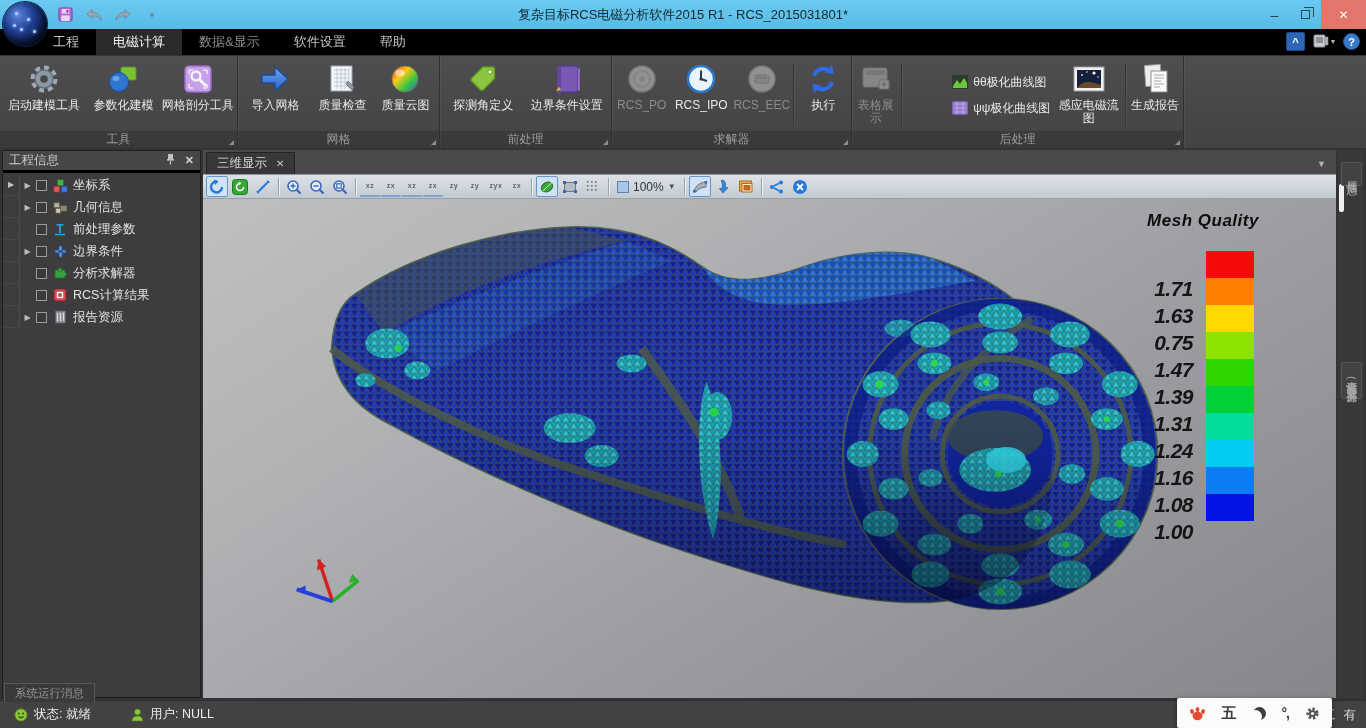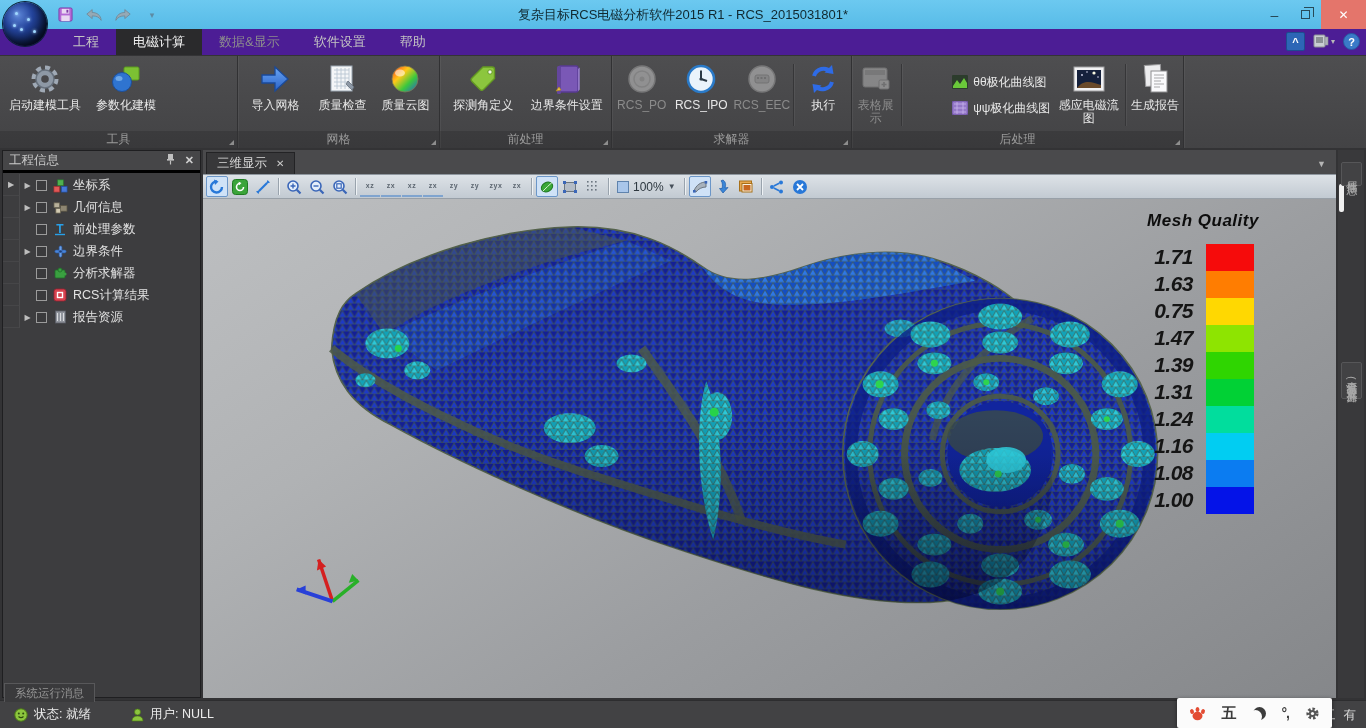--- a/index.html
+++ b/index.html
@@ -16,21 +16,21 @@
   .qbtn{width:18px;height:18px;display:flex;align-items:center;justify-content:center;}
   .title{position:absolute;left:0;right:0;top:0;height:29px;display:flex;align-items:center;justify-content:center;
     font-size:13px;color:#10282f;}
   .wincontrols{position:absolute;right:0;top:0;height:29px;display:flex;z-index:10;}
   .wbtn{width:31px;height:29px;display:flex;align-items:center;justify-content:center;color:#274a58;font-size:14px;}
   .wbtn.close{width:45px;background:#e4756b;color:#fff;font-size:12px;}
   .restore-glyph{width:9px;height:9px;border:1.4px solid #274a58;position:relative;background:transparent;}
   .restore-glyph:before{content:"";position:absolute;left:2px;top:-4px;width:9px;height:9px;border:1.4px solid #274a58;border-bottom:none;border-left:none;}
 
   
-  .menubar{position:relative;height:27px;background:#4c1d95;display:flex;align-items:stretch;padding-left:56px;border-bottom:1px solid #343436;}
+  .menubar{position:relative;height:27px;background:#000000;display:flex;align-items:stretch;padding-left:36px;border-bottom:1px solid #343436;}
   .mtab{padding:0 17px;display:flex;align-items:center;font-size:13px;color:#c3c3c3;}
   .mtab.active{background:#2a2a2c;color:#f2f2f2;}
   .mtab.dim{color:#8d8d8d;}
   .menubar-right{position:absolute;right:6px;top:3px;display:flex;align-items:center;gap:8px;}
   .collapse-btn{width:19px;height:19px;background:#2d66b6;border-radius:2px;color:#fff;display:flex;align-items:center;justify-content:center;font-size:11px;font-weight:bold;border:1px solid #1d4c90;}
   .helpbtn{width:17px;height:17px;border-radius:50%;background:#3a7ac8;color:#fff;font-size:11px;font-weight:bold;display:flex;align-items:center;justify-content:center;border:1px solid #255ba0;}
   .caret{font-size:8px;color:#b9b9b9;}
 
   
   .ribbon{height:92px;display:flex;background:linear-gradient(#4e4e50,#434345);}
@@ -73,23 +73,23 @@
   .vtsep{width:1px;height:17px;background:#99a3ad;box-shadow:1px 0 0 #eef2f5;margin:0 3px;}
   .axisbtn{width:20px;height:21px;display:flex;align-items:center;justify-content:center;font-size:7px;font-weight:bold;color:#5c6670;letter-spacing:.5px;border-bottom:2px solid #7fa4cf;}
   .zoomctl{display:flex;align-items:center;gap:4px;padding:0 4px;font-size:12px;color:#2e3840;}
   .zoomsq{width:12px;height:12px;background:#a9c6ea;border:1px solid #5f83ad;}
 
   .canvas{flex:1;position:relative;overflow:hidden;
     background:linear-gradient(148deg,#bdbfc1 0%,#b0b2b4 28%,#9b9da0 60%,#85878a 100%);}
   .canvas svg.model{position:absolute;inset:0;}
 
   .legend{position:absolute;right:60px;top:12px;width:146px;}
-  .legend-title{font-size:17px;font-style:italic;font-weight:bold;color:#0d0d0d;text-align:center;margin-bottom:13px;letter-spacing:.5px;}
+  .legend-title{font-size:17px;font-style:italic;font-weight:bold;color:#0d0d0d;text-align:center;margin-bottom:20px;letter-spacing:.5px;}
   .lrow{display:flex;height:27px;align-items:stretch;}
-  .lval{width:76px;text-align:right;padding-right:13px;font-size:21px;font-style:italic;font-weight:bold;color:#151515;line-height:26px;letter-spacing:-.5px;}
+  .lval{width:76px;text-align:right;padding-right:13px;font-size:21px;font-style:italic;font-weight:bold;color:#151515;line-height:26px;letter-spacing:-.5px;margin-top:25px;}
   .lsw{width:48px;}
 
   .side-strip{width:26px;background:#39393b;position:relative;}
   .vtab{position:absolute;left:3px;writing-mode:vertical-rl;color:#a9a9a9;font-size:11px;background:#424244;border:1px solid #565658;border-radius:2px;padding:9px 2px;letter-spacing:1px;white-space:nowrap;}
   .scroll-thumb{position:absolute;left:1px;top:34px;width:5px;height:28px;background:#f0f0f0;border-radius:2px;}
 
   
   .statusbar{position:relative;height:28px;background:#424244;border-top:1px solid #2d2d2f;display:flex;align-items:center;color:#ececec;font-size:12.5px;}
   .st-item{display:flex;align-items:center;gap:6px;margin-left:14px;}
   .sb-right{position:absolute;right:0;top:0;height:28px;display:flex;align-items:center;}
@@ -181,20 +181,31 @@
         </div>
         <div class="rbig" style="width:76px">
           <span class="bicon">
             <svg width="32" height="32" viewBox="0 0 32 32">
                 <rect x="14" y="4" width="15" height="13" rx="1.5" fill="#7cc033" stroke="#5a9a1e"></rect>
                 <circle cx="12" cy="19" r="9.5" fill="#2f74d0" stroke="#1c4f9c"></circle>
                 <ellipse cx="9" cy="15.5" rx="3.5" ry="2.5" fill="#7db4ec" opacity=".8"></ellipse>
               </svg>
           </span>
           <span>参数化建模</span>
+        </div>
+        <div class="rbig" style="width:76px">
+          <span class="bicon">
+            <svg width="32" height="32" viewBox="0 0 32 32">
+                <rect x="3" y="3" width="26" height="26" rx="4" fill="#c7a0ea" stroke="#9a6cc8" stroke-width="1.5"></rect>
+                <path d="M7,7 h4 M21,7 h4 M7,25 h4 M21,25 h4 M7,7 v4 M7,21 v4 M25,7 v4 M25,21 v4" stroke="#efe2fa" stroke-width="1.6"></path>
+                <circle cx="14" cy="13" r="4.5" fill="none" stroke="#f4f4f6" stroke-width="2.4"></circle>
+                <line x1="17.5" y1="16.5" x2="24" y2="23" stroke="#f4f4f6" stroke-width="3"></line>
+              </svg>
+          </span>
+          <span>网格剖分工具</span>
         </div>
       </div>
       <div class="glabel">
           <span>工具</span>
           <span class="gcorner"></span>
         </div>
     </div>
 
     <div class="rgroup" style="width:202px">
       <div class="rbtn-row">

